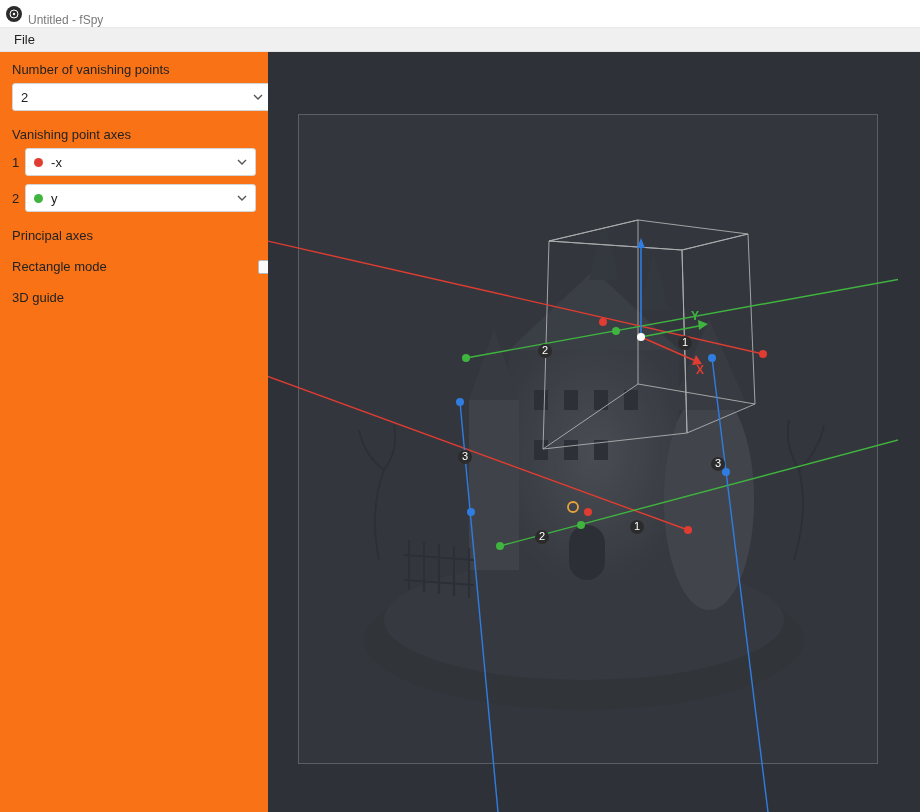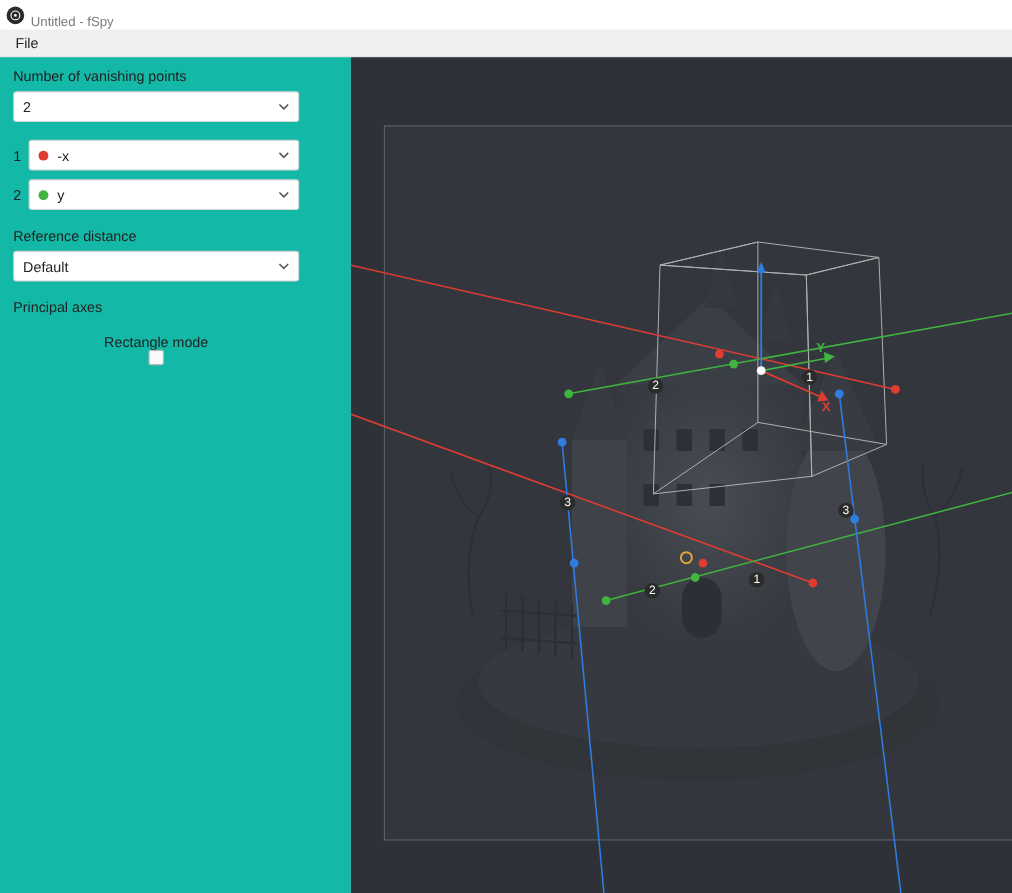--- a/index.html
+++ b/index.html
@@ -4,34 +4,34 @@
   <style>
     * { box-sizing: border-box; margin: 0; padding: 0; }
     body { font-family: -apple-system, Segoe UI, Arial, sans-serif; font-size: 13px; color: #222; width: 920px; height: 812px; overflow: hidden; background: #fff; }
     .title-bar { height: 28px; background: #fff; display: flex; align-items: center; padding: 0 6px; border-bottom: 1px solid #eaeaea; }
     .app-icon { width: 16px; height: 16px; border-radius: 50%; background: #2b2b2b; display: inline-flex; align-items: center; justify-content: center; margin-right: 6px; }
     .app-icon svg { width: 10px; height: 10px; }
     .title-text { color: #7a7a7a; font-size: 12px; margin-top: 12px; }
     .menu-bar { height: 24px; background: #f0f0f0; display: flex; align-items: center; padding: 0 6px; border-bottom: 1px solid #e3e3e3; }
     .menu-item { padding: 2px 8px; font-size: 13px; color: #222; cursor: default; }
     .content { display: flex; height: calc(812px - 28px - 24px); }
-    .sidebar { width: 319px; background: #14b8a6; padding: 10px 12px; font-size: 13px; }
+    .sidebar { width: 268px; background: #f97316; padding: 10px 12px; font-size: 13px; }
     .group { margin-bottom: 16px; }
     .group-label { font-size: 13px; color: #222; margin-bottom: 6px; }
     .select { width: 260px; height: 28px; background: #fff; border: 1px solid #d4d4d4; border-radius: 3px; display: flex; align-items: center; padding: 0 8px; position: relative; cursor: default; }
     .select-text { flex: 1; font-size: 13px; color: #222; }
     .select-chevron { color: #555; }
     .axis-row { display: flex; align-items: center; margin-bottom: 8px; }
     .axis-num { width: 14px; font-size: 13px; color: #222; }
     .axis-select { width: 246px; height: 28px; background: #fff; border: 1px solid #d4d4d4; border-radius: 3px; display: flex; align-items: center; padding: 0 8px; cursor: default; }
     .dot { width: 9px; height: 9px; border-radius: 50%; margin-right: 8px; }
     .dot-red { background: #e03c31; }
     .dot-green { background: #3fb43f; }
     .ring-orange { width: 9px; height: 9px; border-radius: 50%; border: 1.5px solid #e8a33c; margin-right: 8px; }
-    .check-row { display: flex; align-items: center; justify-content: space-between; width: 260px; margin-bottom: 16px; flex-direction: column; }
+    .check-row { display: flex; align-items: center; justify-content: space-between; width: 260px; margin-bottom: 16px; }
     .check-box { width: 14px; height: 14px; border: 1px solid #b8b8b8; border-radius: 2px; background: #fafafa; display: inline-flex; align-items: center; justify-content: center; cursor: default; }
     .check-box.checked::after { content: "✓"; font-size: 11px; color: #565656; line-height: 1; }
     .viewport { flex: 1; background: #2e3238; position: relative; overflow: hidden; }
     .canvas-wrap { position: absolute; left: 30px; top: 62px; width: 580px; height: 650px; background: #42464d; border: 1px solid #5a5f66; }
     .dim-overlay { position: absolute; inset: 0; background: rgba(40,43,49,0.55); }
     .castle { position: absolute; left: 40px; top: 45px; width: 490px; height: 560px; opacity: 0.65; }
     .overlay-svg { position: absolute; left: 0; top: 0; width: 630px; height: 760px; pointer-events: none; }
     .line-label { font-size: 11px; fill: #fff; font-family: Arial, sans-serif; }
     .label-badge { }
     .axis-label-y { fill: #3fb43f; font-size: 12px; font-weight: 600; }
@@ -63,20 +63,21 @@
         <span class="select-text">2</span>
         <span class="select-chevron">
           <svg width="10" height="10" viewBox="0 0 10 10">
               <path d="M1 3 L5 7 L9 3" fill="none" stroke="#555" stroke-width="1.4"></path>
             </svg>
         </span>
       </div>
     </div>
 
     <div class="group">
+      <div class="group-label">Vanishing point axes</div>
       <div class="axis-row">
         <span class="axis-num">1</span>
         <div class="axis-select">
           <span class="dot dot-red"></span>
           <span class="select-text">-x</span>
           <span class="select-chevron">
             <svg width="10" height="10" viewBox="0 0 10 10">
                 <path d="M1 3 L5 7 L9 3" fill="none" stroke="#555" stroke-width="1.4"></path>
               </svg>
           </span>
@@ -89,42 +90,32 @@
           <span class="select-text">y</span>
           <span class="select-chevron">
             <svg width="10" height="10" viewBox="0 0 10 10">
                 <path d="M1 3 L5 7 L9 3" fill="none" stroke="#555" stroke-width="1.4"></path>
               </svg>
           </span>
         </div>
       </div>
     </div>
 
-    <div class="group">
-      <div class="group-label">Reference distance</div>
-      <div class="select">
-        <span class="select-text">Default</span>
-        <span class="select-chevron">
-          <svg width="10" height="10" viewBox="0 0 10 10">
-              <path d="M1 3 L5 7 L9 3" fill="none" stroke="#555" stroke-width="1.4"></path>
-            </svg>
-        </span>
-      </div>
-    </div>
 
     <div class="group">
       <div class="group-label">Principal axes</div>
     </div>
 
     <div class="check-row">
       <span>Rectangle mode</span>
       <span class="check-box"></span>
     </div>
 
     <div class="group">
+      <div class="group-label">3D guide</div>
     </div>
 
 
   </div>
 
   <div class="viewport">
     <div class="canvas-wrap">
 
       <svg class="castle" viewBox="0 0 490 560">
         <defs>

